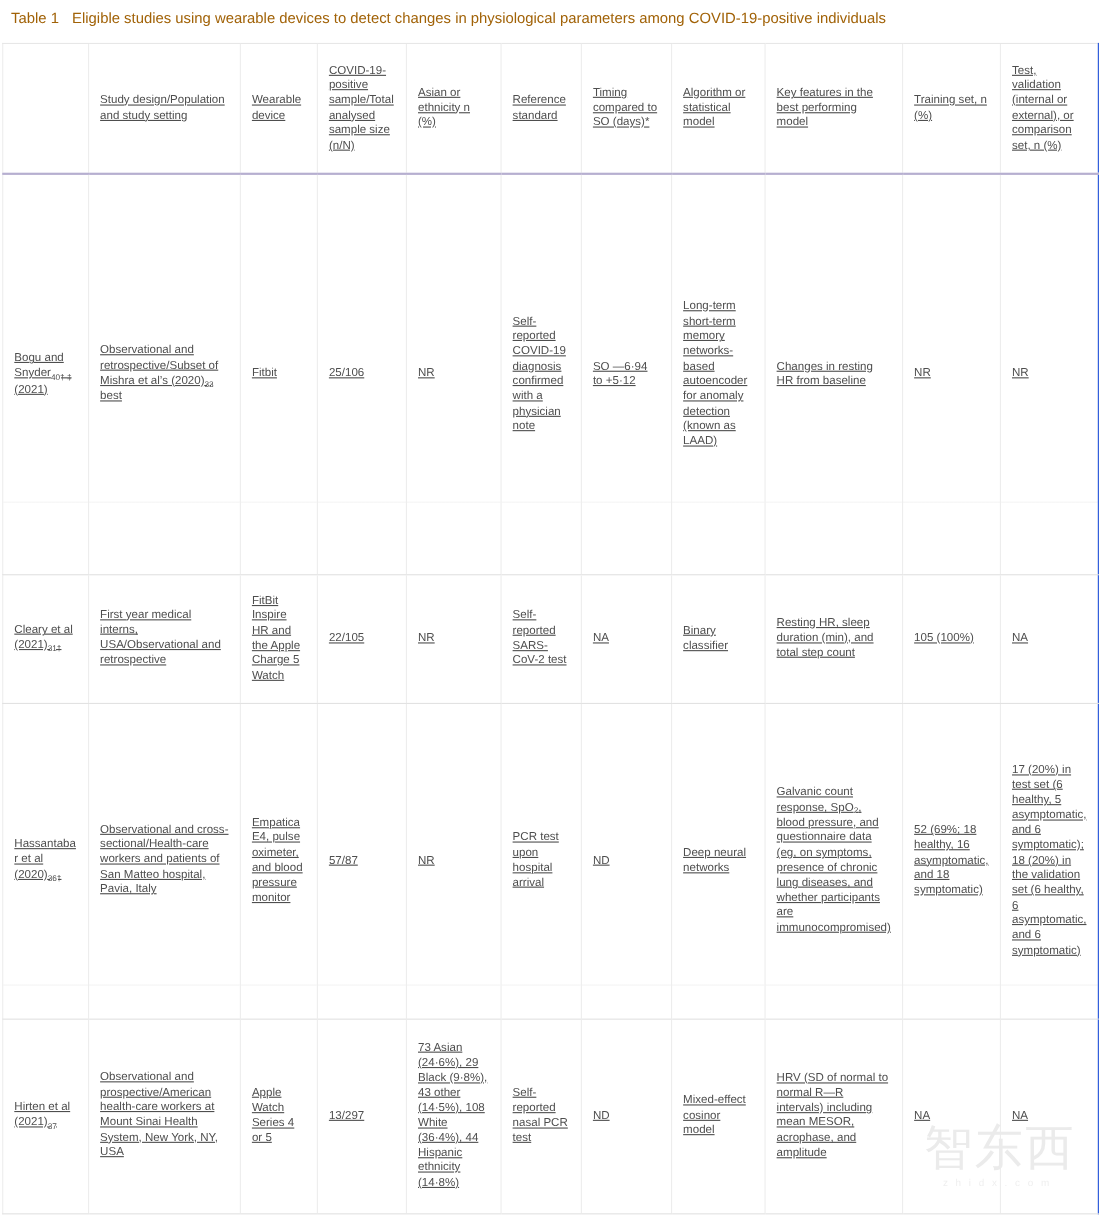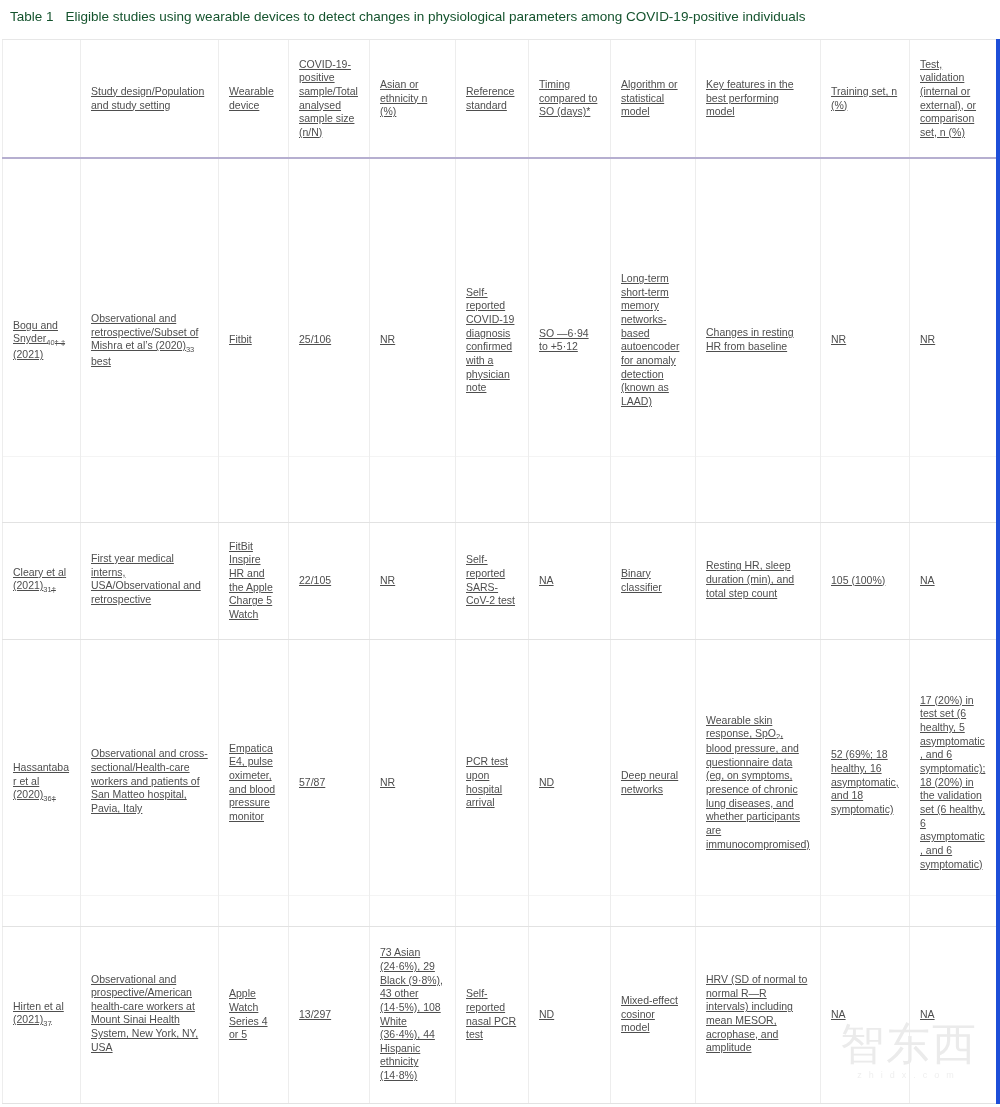--- a/index.html
+++ b/index.html
@@ -1,42 +1,42 @@
 <!DOCTYPE html>
 <html><head>
 <meta charset="utf-8">
 <style>
   html, body { margin: 0; padding: 0; background: #ffffff; }
   body {
     width: 1000px; height: 1107px; position: relative; overflow: hidden;
     font-family: "Liberation Sans", "DejaVu Sans", sans-serif;
     -webkit-font-smoothing: antialiased;
   }
-  .title-bar { padding: 9px 10px 0 10px; font-size: 13.5px; color: #14532d; }
+  .title-bar { padding: 9px 10px 0 10px; font-size: 13.5px; color: #a16207; }
   .title-bar .tlabel { margin-right: 12px; }
   table.studies {
     margin: 15px 2px 0 2px;
     width: 996px;
     border-collapse: collapse;
     table-layout: fixed;
   }
   table.studies td, table.studies th {
     border-left: 1px solid #ededed;
     vertical-align: middle;
     text-align: left;
     padding: 6px 10px;
     font-weight: 400;
     font-size: 10.5px;
     line-height: 1.3;
     color: #4e4e4e;
     overflow-wrap: break-word;
     background-repeat: no-repeat;
     text-decoration: underline;
   }
-  table.studies td:last-child, table.studies th:last-child { border-right: 6px solid #1d4ed8; }
+  table.studies td:last-child, table.studies th:last-child { border-right: 1px solid #1d4ed8; }
   tr.head th {
     border-top: 1px solid #e7e7e7;
     border-bottom: 2px solid #b6afd0;
     height: 105px;
   }
   tr.body-row td { border-bottom: 1px solid #e2e2e2; }
   tr.r1 { height: 364px; }
   tr.r1 td { background-image: linear-gradient(#f4f4f4, #f4f4f4); background-size: 100% 1px; background-position: 0 297px; }
   tr.r2 { height: 117px; }
   tr.r3 { height: 287px; }
@@ -117,21 +117,21 @@
 
   <tr class="body-row r3">
     <td><span>Hassantabar et al (2020)</span><wbr><span class="cite">36†</span><span></span></td>
     <td><span>Observational and cross-sectional/Health-care workers and patients of San Matteo hospital, Pavia, Italy</span><span class="cite"></span><span></span></td>
     <td>Empatica E4, pulse oximeter, and blood pressure monitor</td>
     <td>57/87</td>
     <td>NR</td>
     <td>PCR test upon hospital arrival</td>
     <td>ND</td>
     <td>Deep neural networks</td>
-    <td><span>Wearable skin response, SpO</span><span class="subsc">2</span><span>, blood pressure, and questionnaire data (eg, on symptoms, presence of chronic lung diseases, and whether participants are immunocompromised)</span></td>
+    <td><span>Galvanic count response, SpO</span><span class="subsc">2</span><span>, blood pressure, and questionnaire data (eg, on symptoms, presence of chronic lung diseases, and whether participants are immunocompromised)</span></td>
     <td>52 (69%; 18 healthy, 16 asymptomatic, and 18 symptomatic)</td>
     <td>17 (20%) in test set (6 healthy, 5 asymptomatic, and 6 symptomatic); 18 (20%) in the validation set (6 healthy, 6 asymptomatic, and 6 symptomatic)</td>
   </tr>
 
   <tr class="body-row r4">
     <td><span>Hirten et al (2021)</span><wbr><span class="cite">37</span><span></span></td>
     <td><span>Observational and prospective/American health-care workers at Mount Sinai Health System, New York, NY, USA</span><span class="cite"></span><span></span></td>
     <td>Apple Watch Series 4 or 5</td>
     <td>13/297</td>
     <td>73 Asian (24·6%), 29 Black (9·8%), 43 other (14·5%), 108 White (36·4%), 44 Hispanic ethnicity (14·8%)</td>

